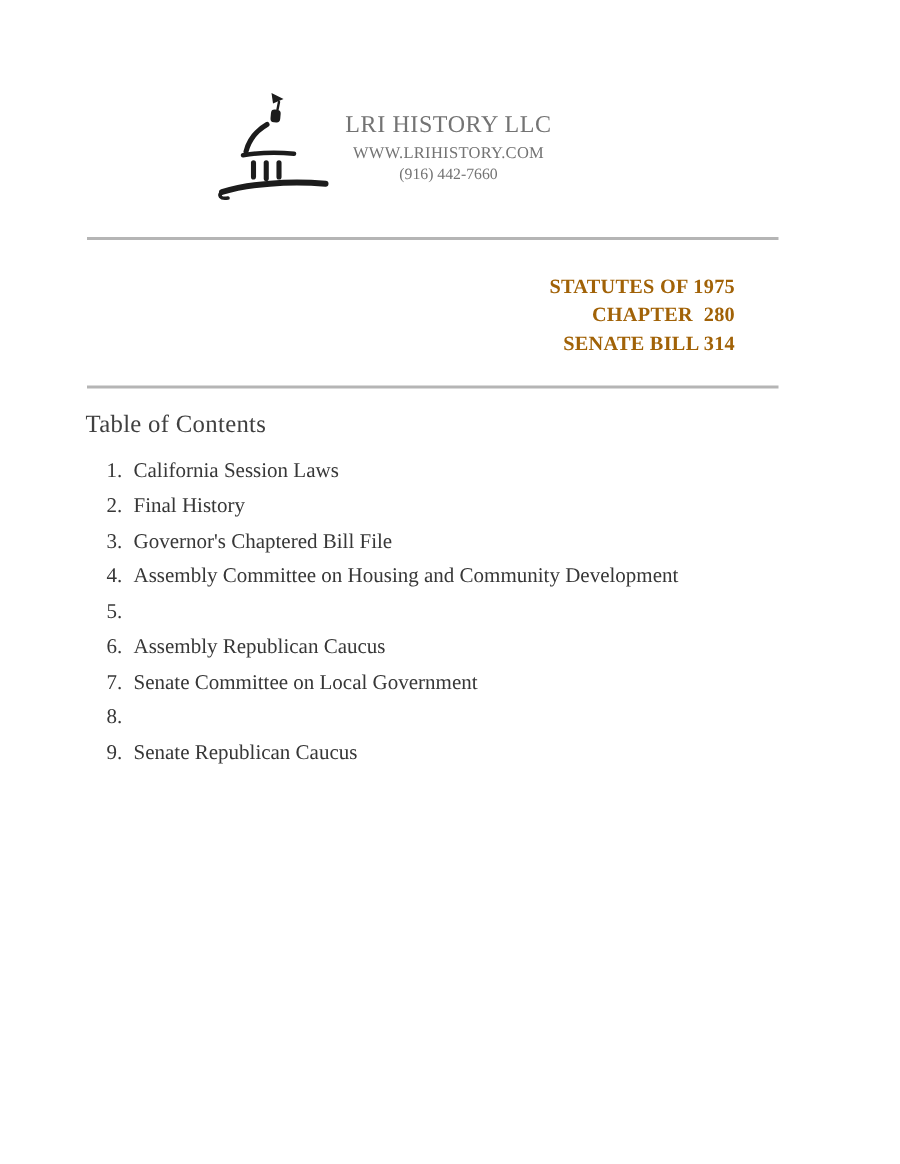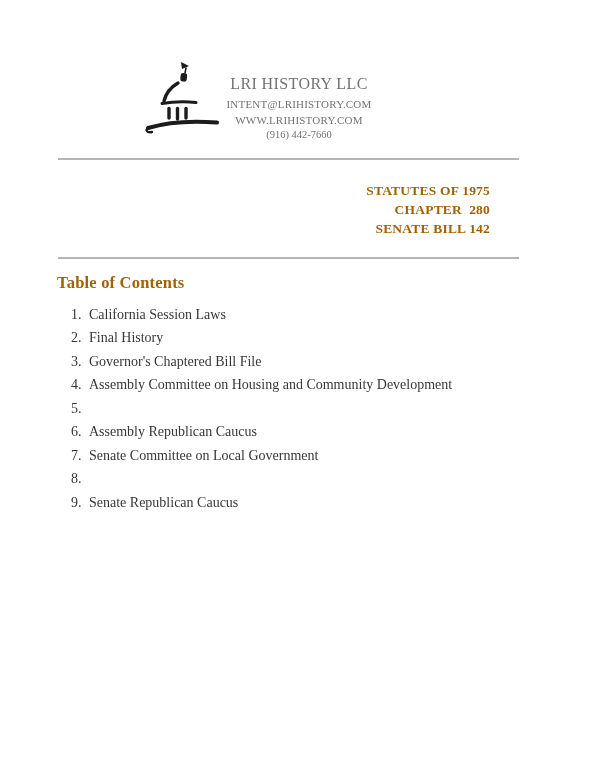--- a/index.html
+++ b/index.html
@@ -74,23 +74,23 @@
     white-space: pre;
     letter-spacing: 0.2px;
   }
 
   
   .toc-title {
     position: absolute;
     left: 57px;
     top: 272px;
     font-size: 16.5px;
-    font-weight: bold;
+    font-weight: normal;
     line-height: 22px;
-    color: #a16207;
+    color: #404040;
     letter-spacing: 0.2px;
   }
   .toc-list {
     position: absolute;
     left: 71px;
     top: 303px;
     width: 460px;
   }
   .toc-item {
     display: flex;
@@ -127,31 +127,30 @@
     <path d="M25,48.5 L25,58" stroke="#1c1c1c" stroke-width="3.4" stroke-linecap="round" fill="none"></path>
     <path d="M33.5,48.5 L33.5,59" stroke="#1c1c1c" stroke-width="3.4" stroke-linecap="round" fill="none"></path>
     <path d="M42,48.5 L42,58" stroke="#1c1c1c" stroke-width="3.4" stroke-linecap="round" fill="none"></path>
 
     <path d="M4,68 C22,62.5 48,60.5 73,62.5" stroke="#1c1c1c" stroke-width="4" stroke-linecap="round" fill="none"></path>
     <path d="M4,68 C1.5,70 2.5,73 8,72" stroke="#1c1c1c" stroke-width="2.4" stroke-linecap="round" fill="none"></path>
   </svg>
 
   <div class="company-block">
     <div class="company-name">LRI HISTORY LLC</div>
-    <div class="company-line first">INTENT@LRIHISTORY.COM</div>
     <div class="company-line">WWW.LRIHISTORY.COM</div>
     <div class="company-phone">(916) 442-7660</div>
   </div>
 
   <div class="rule rule-top"></div>
 
   <div class="ref-block">
     <div class="ref-line">STATUTES OF 1975</div>
     <div class="ref-line">CHAPTER  280</div>
-    <div class="ref-line">SENATE BILL 142</div>
+    <div class="ref-line">SENATE BILL 314</div>
   </div>
 
   <div class="rule rule-bottom"></div>
 
   <div class="toc-title">Table of Contents</div>
 
   <div class="toc-list">
     <div class="toc-item">
       <span class="toc-num">1.</span>
       <span class="toc-label">California Session Laws</span>

